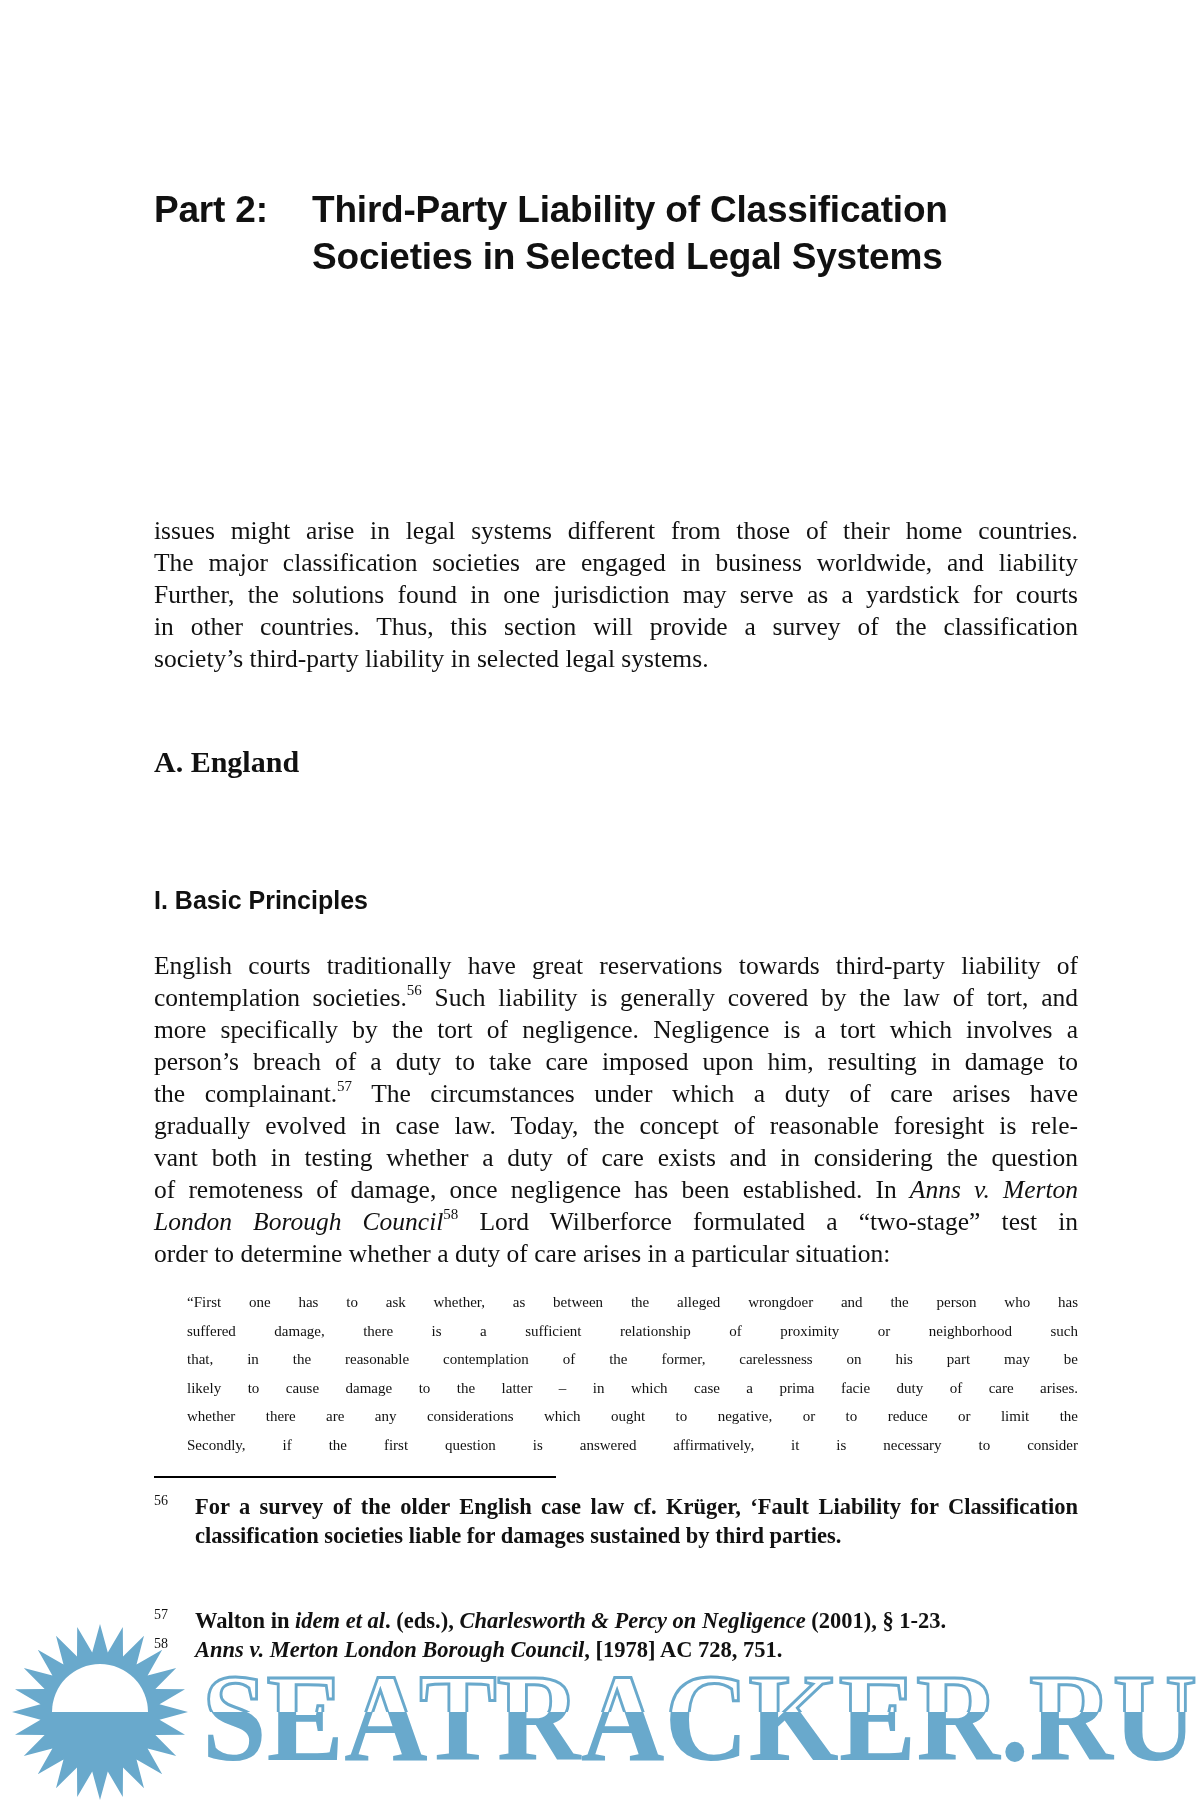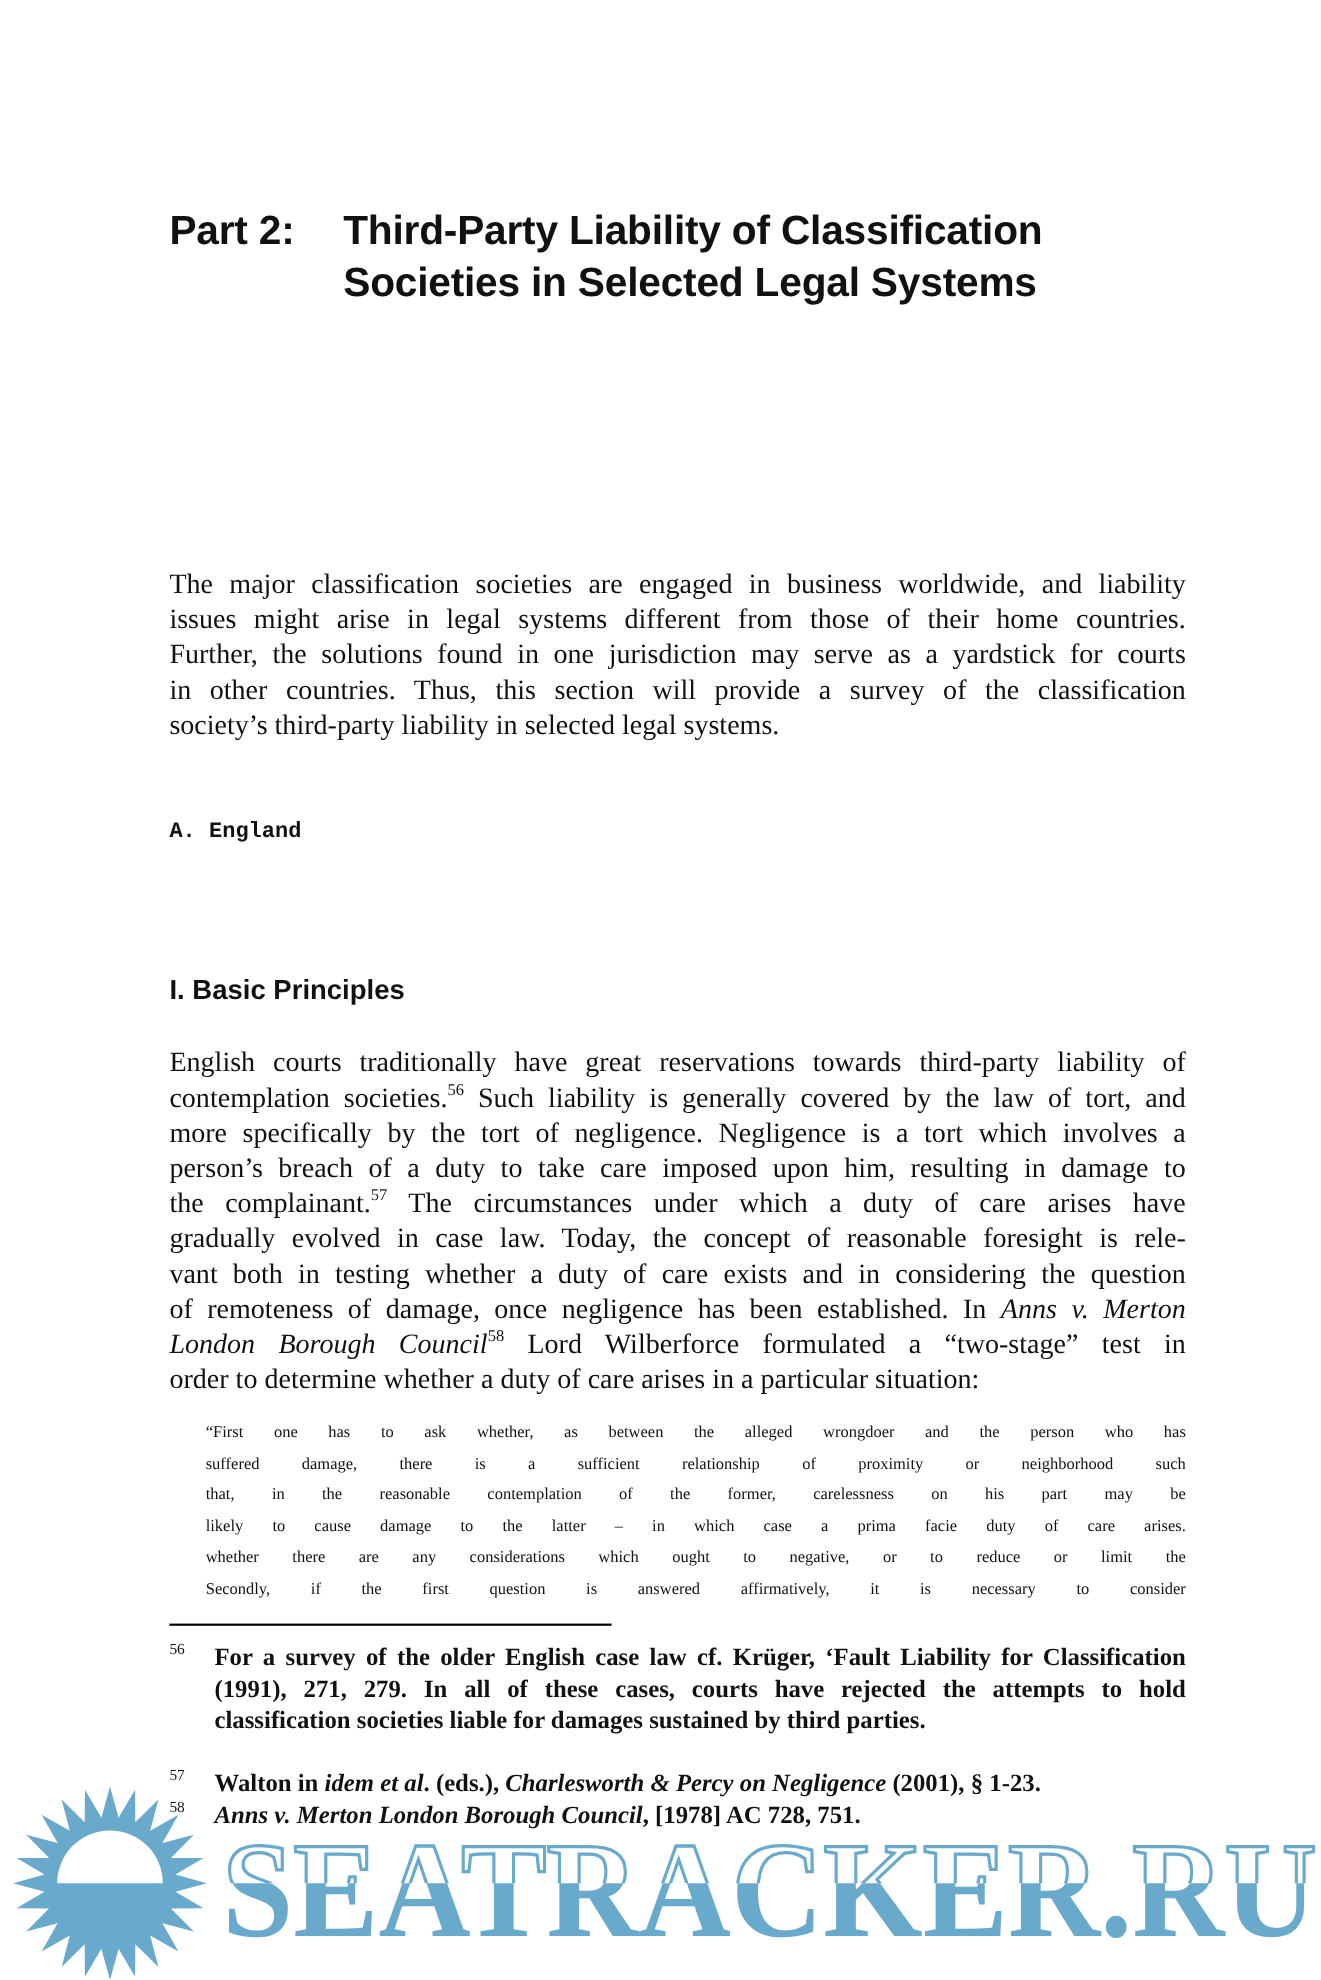--- a/index.html
+++ b/index.html
@@ -6,21 +6,21 @@
   body { width: 1201px; height: 1800px; position: relative; overflow: hidden; color: #111; }
   .page { position: absolute; left: 12px; top: 0; width: 1201px; height: 1800px; }
   .title { position: absolute; left: 142px; top: 186px; font-family: "Liberation Sans", sans-serif; font-weight: bold; font-size: 37px; line-height: 47px; letter-spacing: -0.2px; }
   .title .num { position: absolute; left: 0; top: 0; white-space: nowrap; }
   .title .txt { position: absolute; left: 158px; top: 0; width: 760px; white-space: nowrap; }
   .title .txt div { display: block; }
   .para { position: absolute; left: 142px; width: 924px; font-family: "Liberation Serif", serif; font-size: 25.5px; line-height: 32px; text-align: justify; }
   .para .ln { display: block; text-align: justify; text-align-last: justify; white-space: nowrap; height: 32px; }
   .para .ln.last { text-align-last: left; }
   .intro { top: 515px; }
-  .h-a { position: absolute; left: 142px; top: 745px; font-family: Liberation Mono, monospace; font-weight: bold; font-size: 20px; }
+  .h-a { position: absolute; left: 142px; top: 745px; font-family: Liberation Serif, serif; font-weight: bold; font-size: 30px; }
   .h-i { position: absolute; left: 142px; top: 886px; font-family: "Liberation Sans", sans-serif; font-weight: bold; font-size: 25px; }
   .body1 { top: 950px; }
   sup { font-size: 15px; vertical-align: 0; position: relative; top: -11px; line-height: 0; }
   .quote { position: absolute; left: 175px; width: 891px; top: 1288px; font-family: "Liberation Serif", serif; font-size: 15px; line-height: 28.5px; }
   .quote .ln { display: block; text-align: justify; text-align-last: justify; white-space: nowrap; height: 28.5px; }
   .rule { position: absolute; left: 142px; top: 1476px; width: 402px; height: 2px; background: #000; }
   .fn { position: absolute; left: 142px; width: 924px; font-family: "Liberation Serif", serif; font-size: 22.5px; line-height: 28.5px; }
   .fn .no { position: absolute; left: 0; top: -6px; font-size: 14px; }
   .fn .body { position: absolute; left: 41px; width: 883px; }
   .fn .ln { display: block; text-align: justify; text-align-last: justify; white-space: nowrap; height: 28.5px; font-weight: bold; }
@@ -38,22 +38,22 @@
 
   <div class="title">
     <span class="num">Part 2:</span>
     <div class="txt">
       <div>Third-Party Liability of Classification</div>
       <div>Societies in Selected Legal Systems</div>
     </div>
   </div>
 
   <div class="para intro">
+    <span class="ln">issues might arise in legal systems different from those of their home countries.</span>
     <span class="ln">The major classification societies are engaged in business worldwide, and liability</span>
-    <span class="ln">issues might arise in legal systems different from those of their home countries.</span>
     <span class="ln">Further, the solutions found in one jurisdiction may serve as a yardstick for courts</span>
     <span class="ln">in other countries. Thus, this section will provide a survey of the classification</span>
     <span class="ln last">society’s third-party liability in selected legal systems.</span>
   </div>
 
   <div class="h-a">A. England</div>
   <div class="h-i">I. Basic Principles</div>
 
   <div class="para body1">
     <span class="ln">English courts traditionally have great reservations towards third-party liability of</span>
@@ -76,21 +76,20 @@
     <span class="ln">whether there are any considerations which ought to negative, or to reduce or limit the</span>
     <span class="ln">Secondly, if the first question is answered affirmatively, it is necessary to consider</span>
   </div>
 
   <div class="rule"></div>
 
   <div class="fn fn56">
     <span class="no">56</span>
     <div class="body">
       <span class="ln">For a survey of the older English case law cf. Krüger, ‘Fault Liability for Classification</span>
-      <span class="ln">(1991), 271, 279. In all of these cases, courts have rejected the attempts to hold</span>
       <span class="ln last">classification societies liable for damages sustained by third parties.</span>
     </div>
   </div>
 
   <div class="fn fn57">
     <span class="no">57</span>
     <div class="body">
       <span class="ln last"><span>Walton in </span><i>idem et al</i><span>. (eds.), </span><i>Charlesworth &amp; Percy on Negligence</i><span> (2001), § 1-23.</span></span>
     </div>
   </div>

